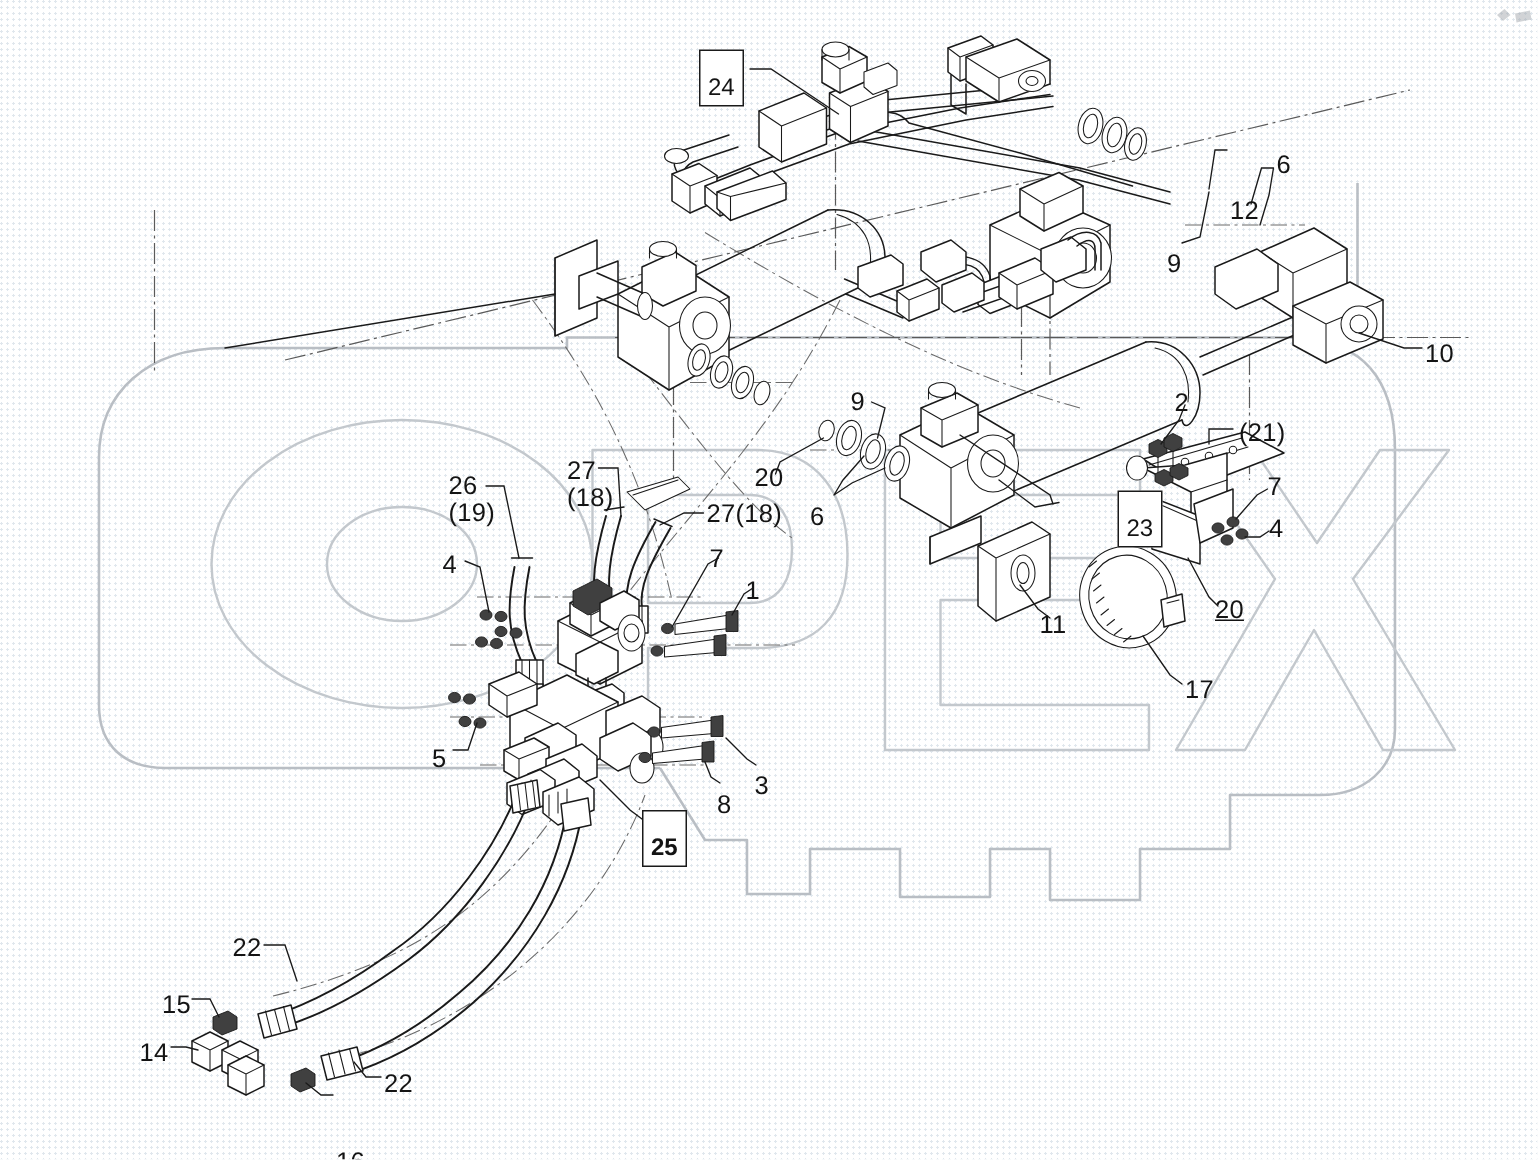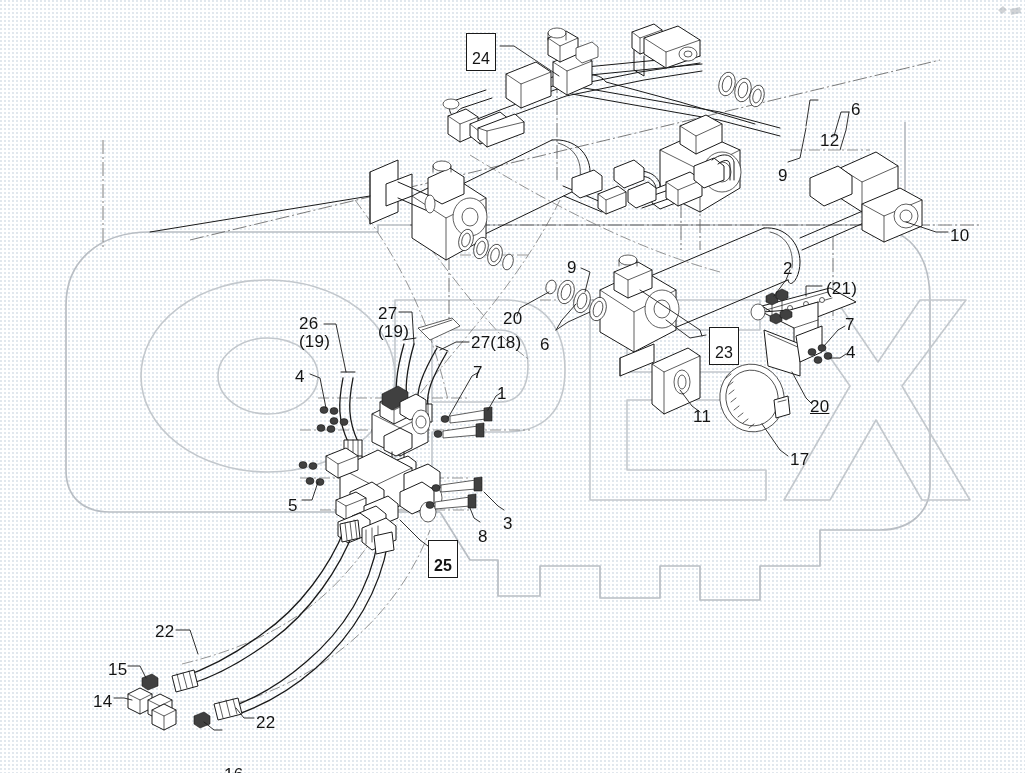--- a/index.html
+++ b/index.html
@@ -476,23 +476,23 @@
       <div class="callout" style="left: 778px; top: 167px;">9</div>
       <div class="callout" style="left: 950px; top: 227px;">10</div>
       <div class="callout" style="left: 567px; top: 259px;">9</div>
       <div class="callout" style="left: 783px; top: 260px;">2</div>
       <div class="callout" style="left: 826px; top: 280px;">(21)</div>
       <div class="callout" style="left: 503px; top: 310px;">20</div>
       <div class="callout" style="left: 540px; top: 336px;">6</div>
       <div class="callout two" style="left: 299px; top: 315px;">26
 (19)</div>
       <div class="callout two" style="left: 378px; top: 305px;">27
-(19)</div>
+(18)</div>
       <div class="callout" style="left: 471px; top: 334px;">27(18)</div>
-      <div class="boxed" style="left: 709px; top: 327px;">23</div>
+      <div class="boxed" style="left: 745px; top: 327px;">23</div>
       <div class="callout" style="left: 845px; top: 316px;">7</div>
       <div class="callout" style="left: 846px; top: 344px;">4</div>
       <div class="callout" style="left: 295px; top: 368px;">4</div>
       <div class="callout" style="left: 473px; top: 364px;">7</div>
       <div class="callout" style="left: 497px; top: 385px;">1</div>
       <div class="callout" style="left: 810px; top: 398px; text-decoration: underline;">20</div>
       <div class="callout" style="left: 693px; top: 408px;">11</div>
       <div class="callout" style="left: 790px; top: 451px;">17</div>
       <div class="callout" style="left: 288px; top: 497px;">5</div>
       <div class="callout" style="left: 503px; top: 515px;">3</div>

